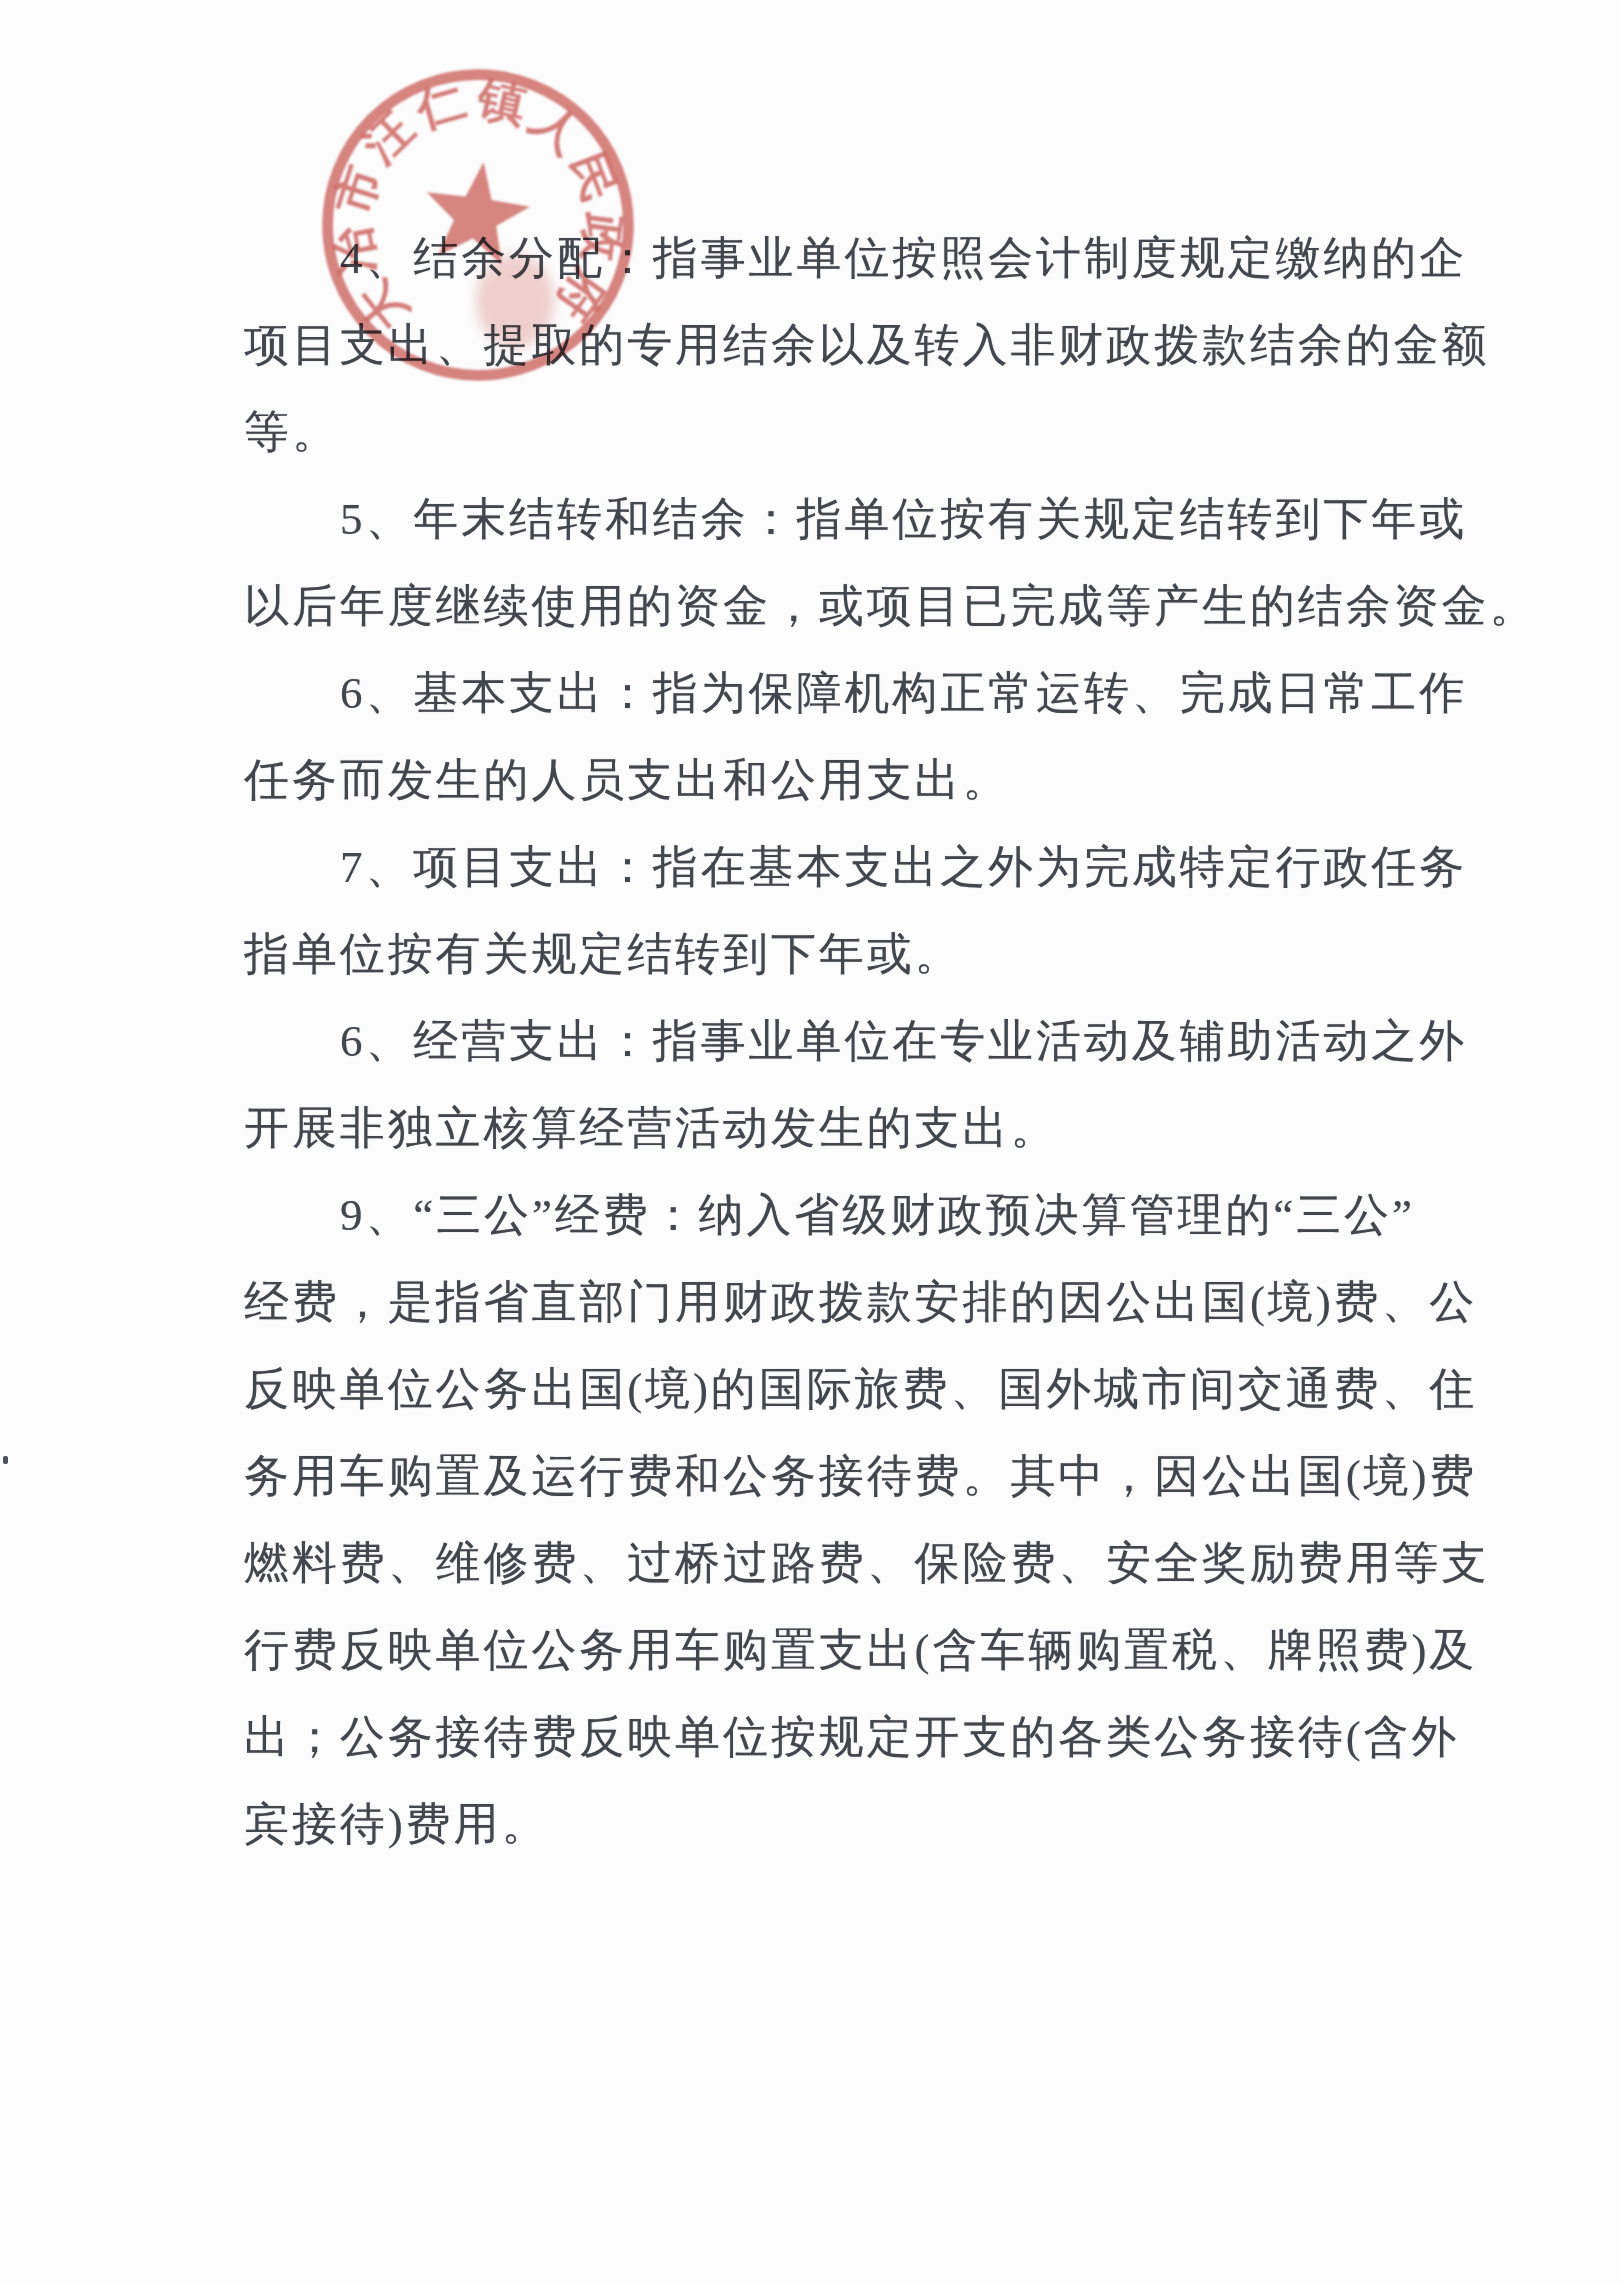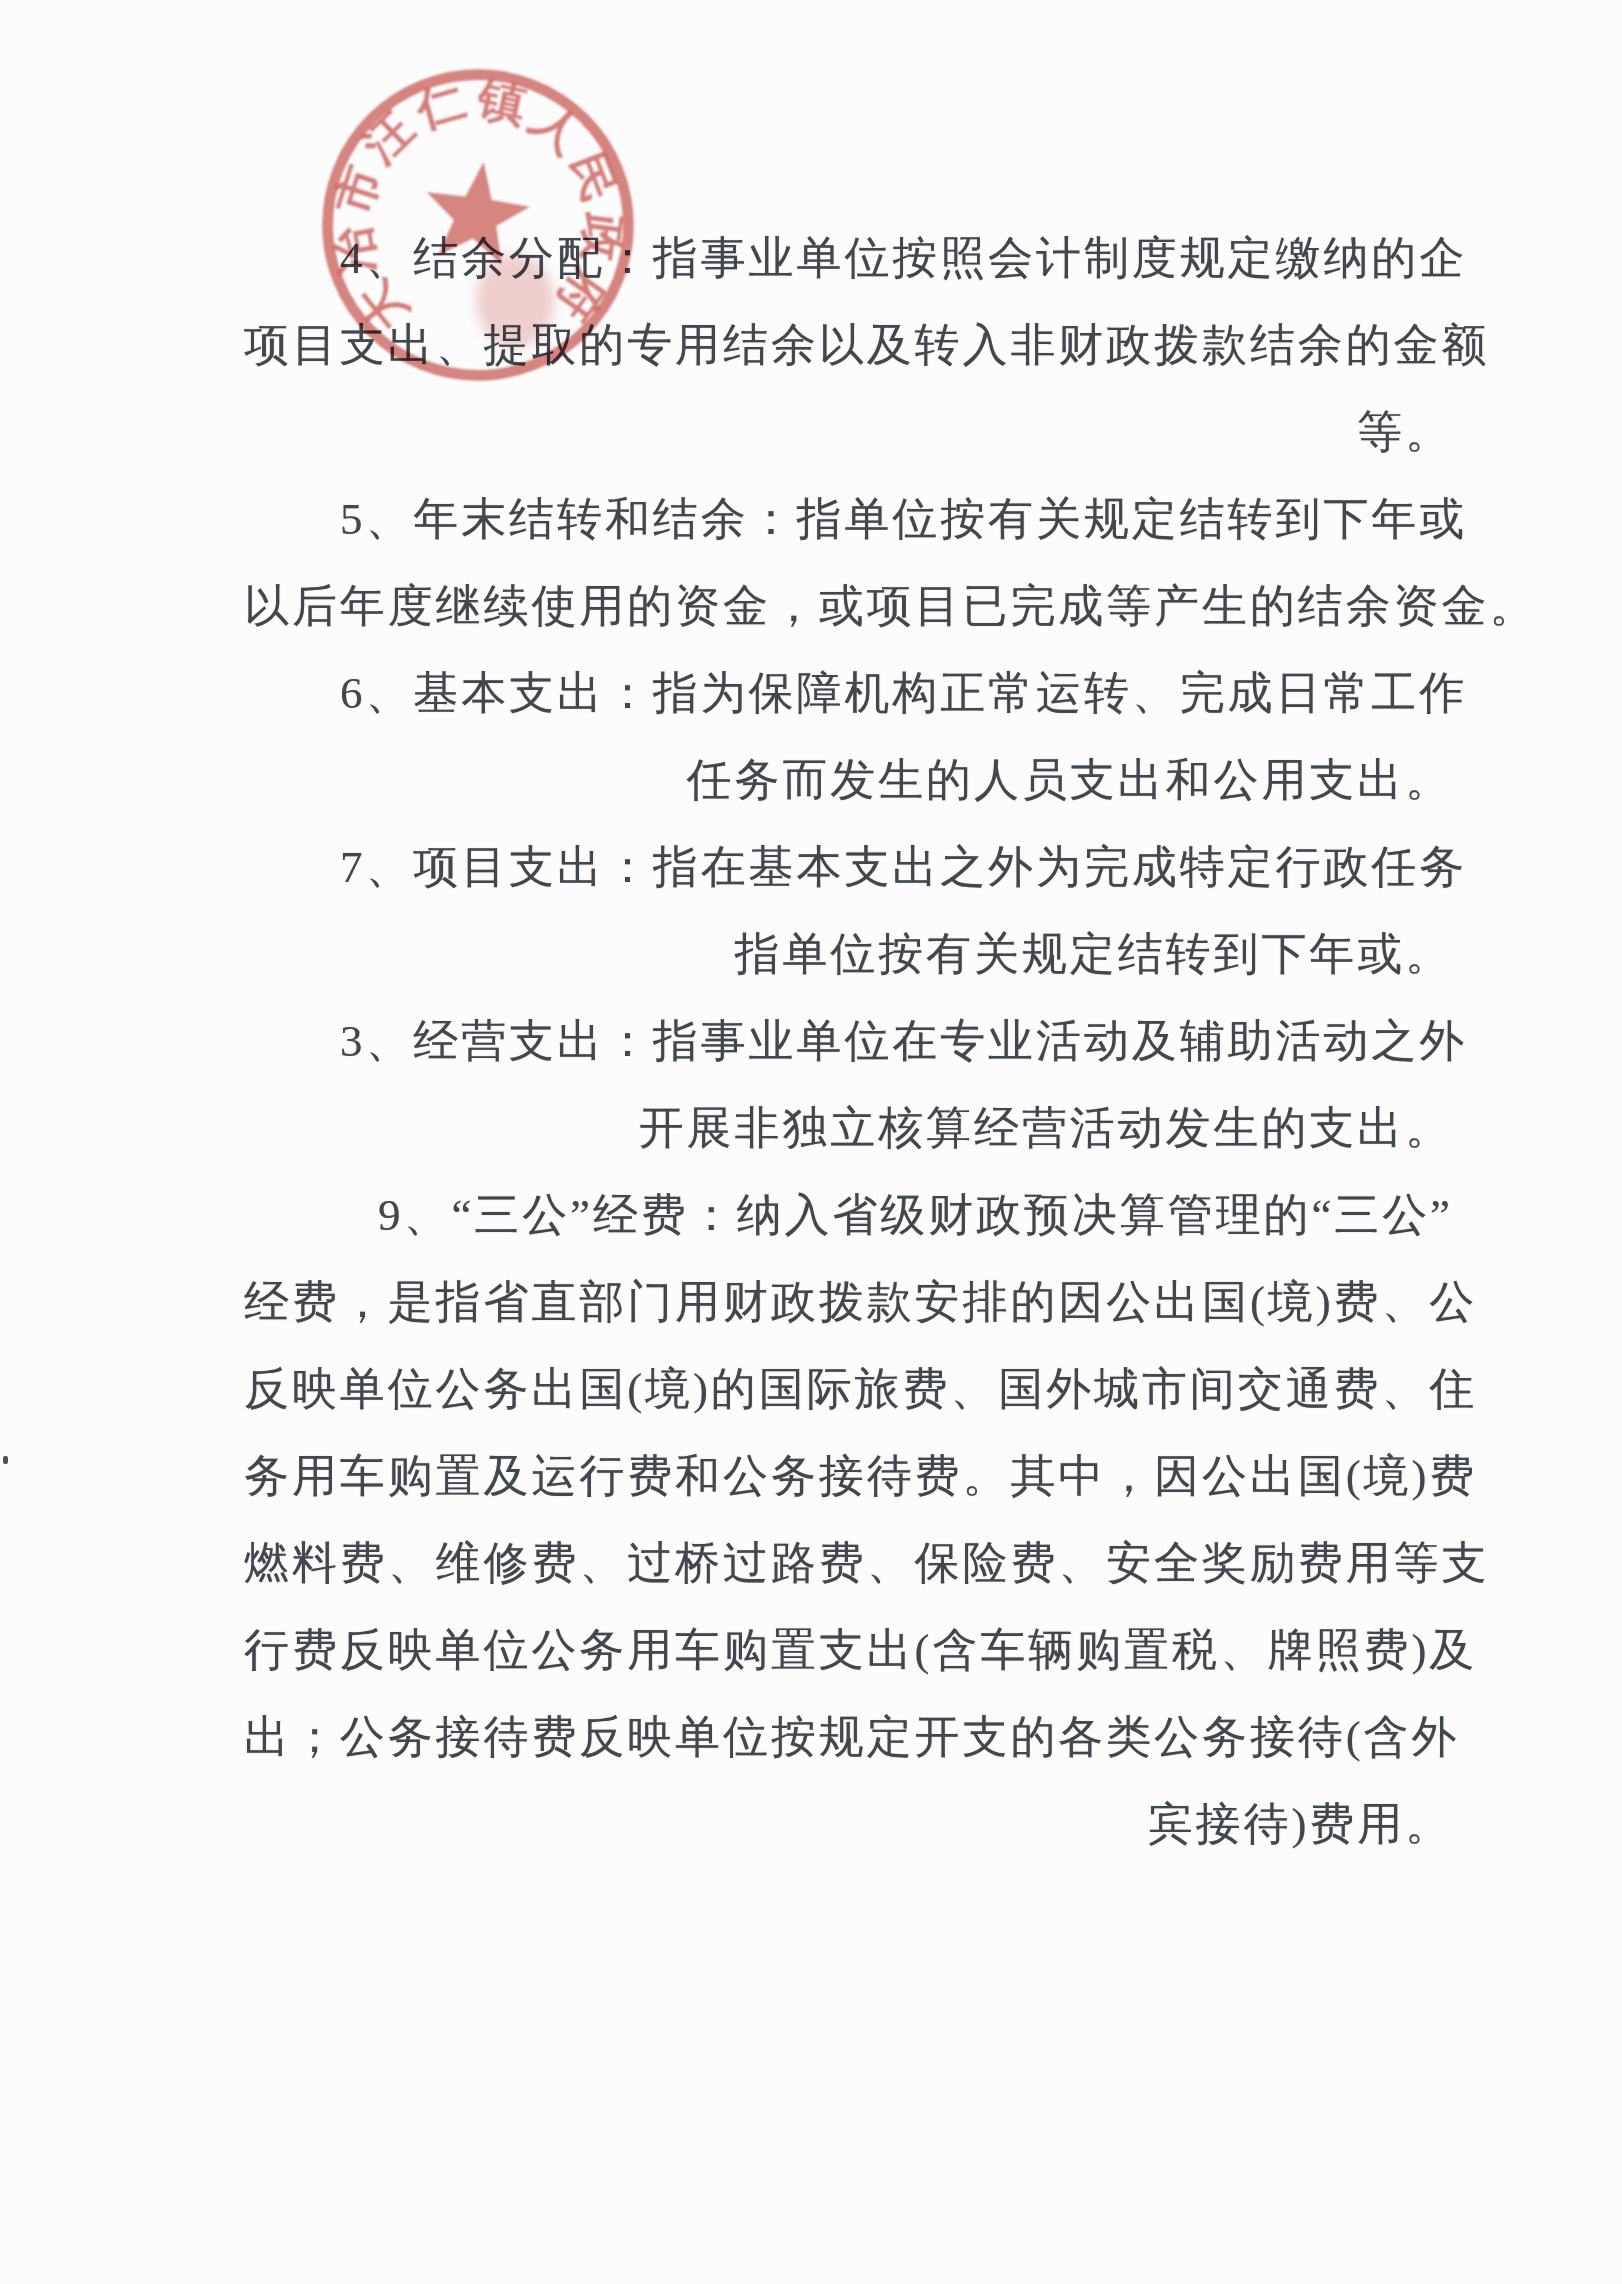--- a/index.html
+++ b/index.html
@@ -6,21 +6,20 @@
   body{
     width:1623px;height:2284px;
     background:#f6f6f8;
     font-family:"Liberation Serif", serif;
     position:relative;
     overflow:hidden;
   }
   .page{
     position:absolute;left:0;top:0;width:1623px;height:2284px;
     background:#fcfcfd;
-    text-align:right;
   }
   .text-block{
     position:absolute;
     left:244px;top:215px;width:1209px;
     color:#42464d;
   }
   .line{
     height:87px;
     line-height:87px;
     font-size:45px;
@@ -49,21 +48,21 @@
   <div class="text-block">
       <div class="line indent">4、结余分配：指事业单位按照会计制度规定缴纳的企</div>
       <div class="line">项目支出、提取的专用结余以及转入非财政拨款结余的金额</div>
       <div class="line">等。</div>
       <div class="line indent">5、年末结转和结余：指单位按有关规定结转到下年或</div>
       <div class="line">以后年度继续使用的资金，或项目已完成等产生的结余资金。</div>
       <div class="line indent">6、基本支出：指为保障机构正常运转、完成日常工作</div>
       <div class="line">任务而发生的人员支出和公用支出。</div>
       <div class="line indent">7、项目支出：指在基本支出之外为完成特定行政任务</div>
       <div class="line">指单位按有关规定结转到下年或。</div>
-      <div class="line indent">3、经营支出：指事业单位在专业活动及辅助活动之外</div>
+      <div class="line indent">6、经营支出：指事业单位在专业活动及辅助活动之外</div>
       <div class="line">开展非独立核算经营活动发生的支出。</div>
       <div class="line indent">9、“三公”经费：纳入省级财政预决算管理的“三公”</div>
       <div class="line">经费，是指省直部门用财政拨款安排的因公出国(境)费、公</div>
       <div class="line">反映单位公务出国(境)的国际旅费、国外城市间交通费、住</div>
       <div class="line">务用车购置及运行费和公务接待费。其中，因公出国(境)费</div>
       <div class="line">燃料费、维修费、过桥过路费、保险费、安全奖励费用等支</div>
       <div class="line">行费反映单位公务用车购置支出(含车辆购置税、牌照费)及</div>
       <div class="line">出；公务接待费反映单位按规定开支的各类公务接待(含外</div>
       <div class="line">宾接待)费用。</div>
     </div>

